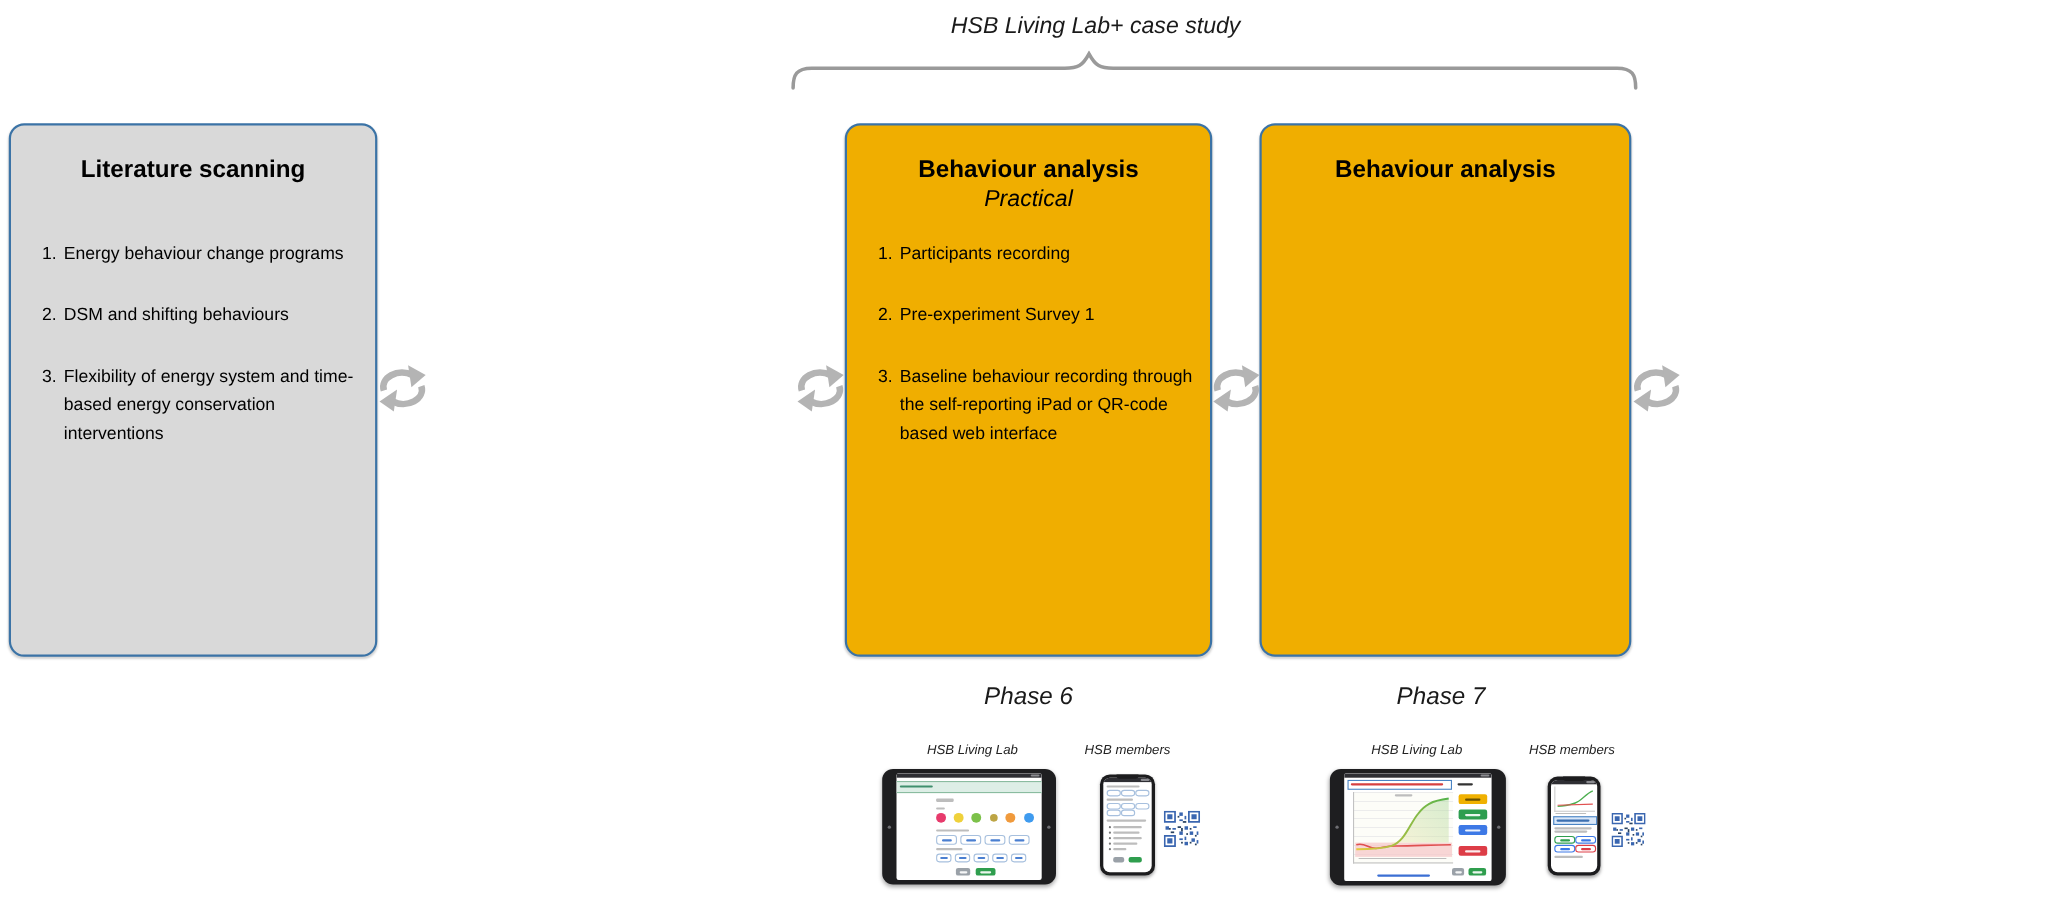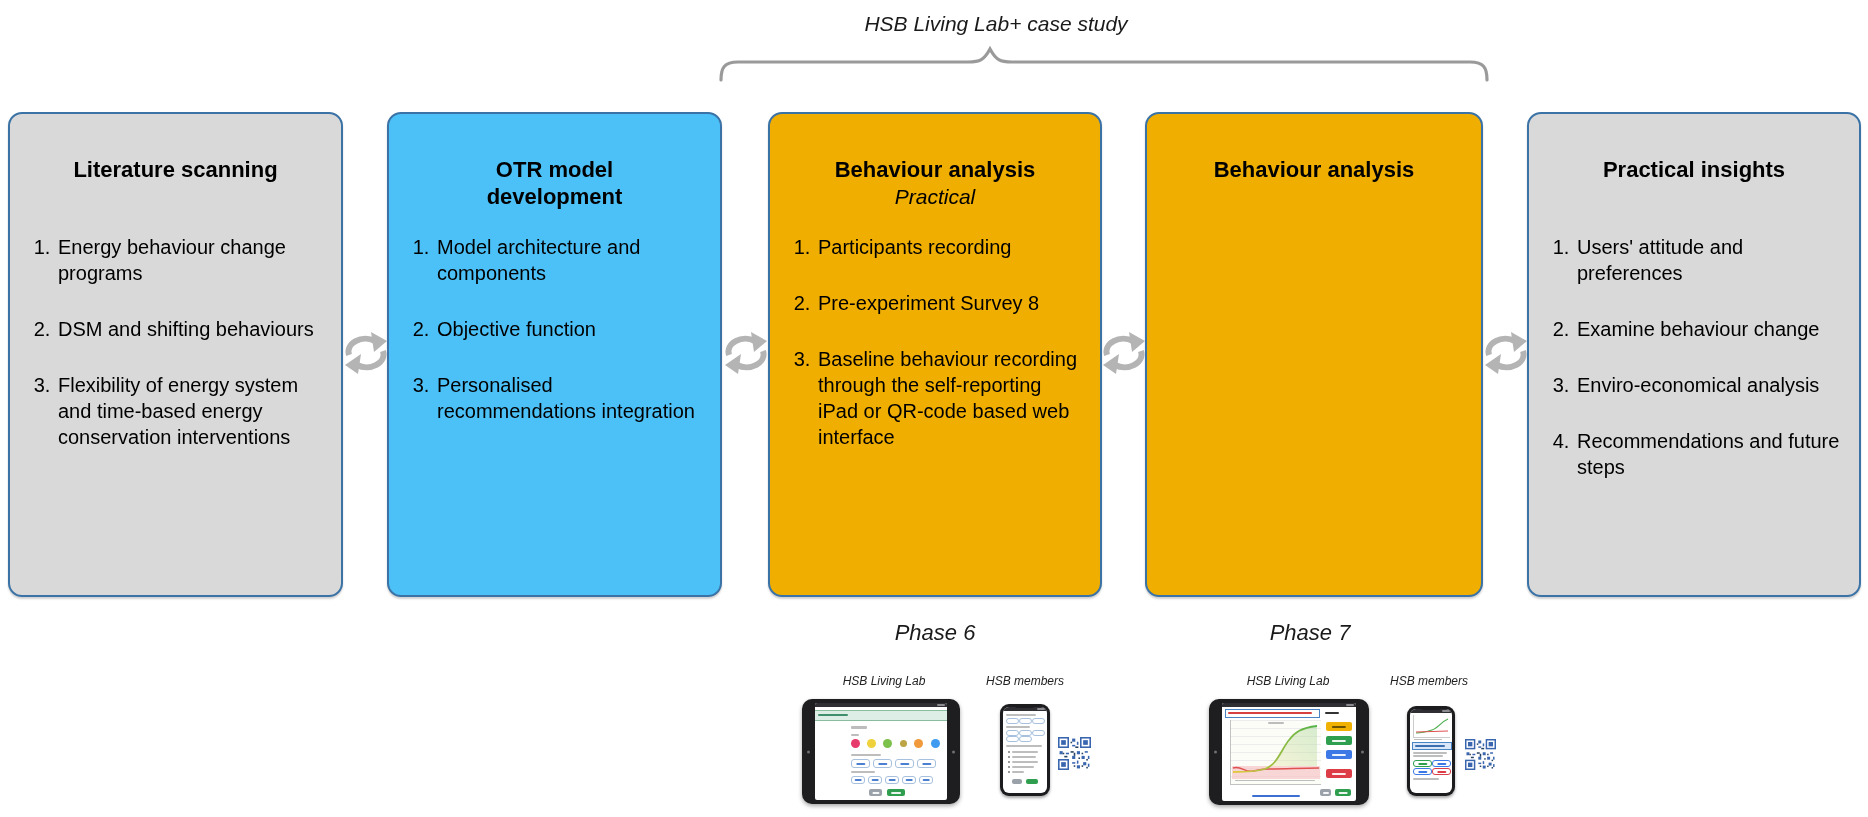--- a/index.html
+++ b/index.html
@@ -9,37 +9,37 @@
   }
   
   .case-study-label{
     position:absolute;top:12px;left:996px;transform:translateX(-50%);
     font-size:21px;font-style:italic;color:#1a1a1a;white-space:nowrap;
   }
   .brace-svg{position:absolute;left:718px;top:46px;}
   
   .box{
     position:absolute;top:112px;height:485px;box-sizing:border-box;
-    border:2px solid #3b73a6;border-radius:14px;padding-top:42px;
+    border:2px solid #3b73a6;border-radius:14px;padding-top:26px;
     box-shadow:0 2px 2px rgba(0,0,0,.18);
   }
   .box--gray{background:#d9d9d9;}
   .box--blue{background:#4cc1f8;}
   .box--amber{background:#f0ae00;}
   .box-head{min-height:78px;}
   .box-title{
     margin:0 auto;max-width:235px;font-size:22px;font-weight:bold;
     text-align:center;line-height:27px;color:#000;
   }
   .box-subtitle{
     margin:1px auto 0;font-size:21px;font-style:italic;font-weight:500;
     text-align:center;line-height:25px;color:#000;
   }
   .box-list{
-    margin:0;padding:0 16px 0 46px;font-size:20px;line-height:26px;color:#000;
+    margin:0;padding:0 16px 0 46px;font-size:16px;line-height:26px;color:#000;
   }
   .box-list li{margin-bottom:30px;padding-left:2px;}
   
   .cycle{position:absolute;top:328px;width:56px;height:50px;z-index:5;}
   
   .phase-label{
     position:absolute;top:620px;transform:translateX(-50%);
     font-size:22px;font-style:italic;color:#1a1a1a;white-space:nowrap;
   }
   .device-label{
@@ -89,60 +89,39 @@
     <div class="box-head">
       <h2 class="box-title">Literature scanning</h2>
     </div>
     <ol class="box-list">
       <li>Energy behaviour change programs</li>
       <li>DSM and shifting behaviours</li>
       <li>Flexibility of energy system and time-based energy conservation interventions</li>
     </ol>
   </section>
 
-  <section class="box box--blue" style="left:387px;width:335px;">
-    <div class="box-head">
-      <h2 class="box-title">OTR model development</h2>
-    </div>
-    <ol class="box-list">
-      <li>Model architecture and components</li>
-      <li>Objective function</li>
-      <li>Personalised recommendations integration</li>
-    </ol>
-  </section>
 
   <section class="box box--amber" style="left:768px;width:334px;">
     <div class="box-head">
       <h2 class="box-title">Behaviour analysis</h2>
       <div class="box-subtitle">Practical</div>
     </div>
     <ol class="box-list">
       <li>Participants recording</li>
-      <li>Pre-experiment Survey 8</li>
+      <li>Pre-experiment Survey 1</li>
       <li>Baseline behaviour recording through the self-reporting iPad or QR-code based web interface</li>
     </ol>
   </section>
 
   <section class="box box--amber" style="left:1145px;width:338px;">
     <div class="box-head">
       <h2 class="box-title">Behaviour analysis</h2>
     </div>
   </section>
 
-  <section class="box box--gray" style="left:1527px;width:334px;">
-    <div class="box-head">
-      <h2 class="box-title">Practical insights</h2>
-    </div>
-    <ol class="box-list">
-      <li>Users' attitude and preferences</li>
-      <li>Examine behaviour change</li>
-      <li>Enviro-economical analysis</li>
-      <li>Recommendations and future steps</li>
-    </ol>
-  </section>
 
   <svg class="cycle" style="left:338px;" viewBox="0 0 56 50">
     <path d="M11 27 A17 13 0 0 1 37 13" fill="none" stroke="#b4b4b4" stroke-width="6"></path>
     <polygon points="33,4 49,13 36,24" fill="#b4b4b4"></polygon>
     <path d="M45 23 A17 13 0 0 1 19 37" fill="none" stroke="#b4b4b4" stroke-width="6"></path>
     <polygon points="23,26 7,37 20,46" fill="#b4b4b4"></polygon>
   </svg>
   <svg class="cycle" style="left:718px;" viewBox="0 0 56 50">
     <path d="M11 27 A17 13 0 0 1 37 13" fill="none" stroke="#b4b4b4" stroke-width="6"></path>
     <polygon points="33,4 49,13 36,24" fill="#b4b4b4"></polygon>

